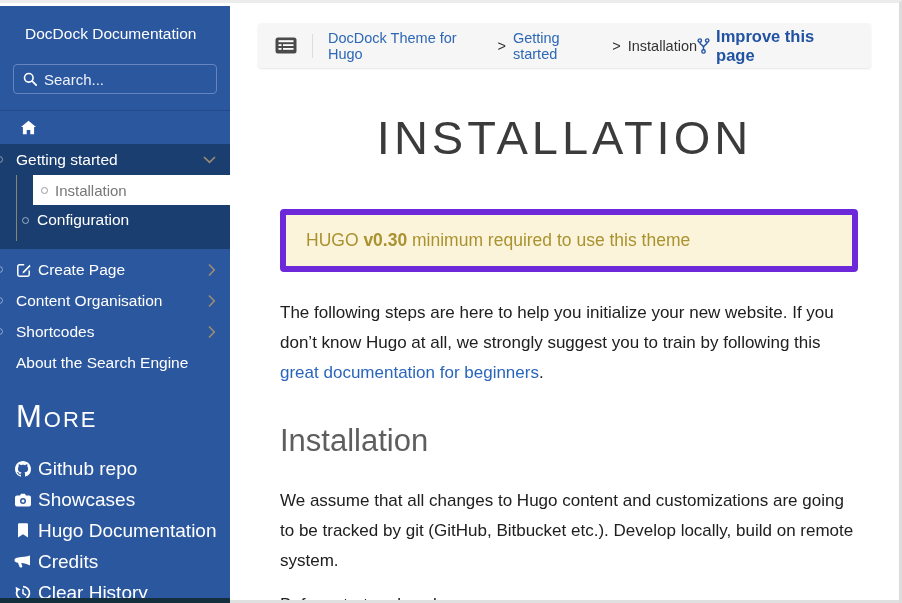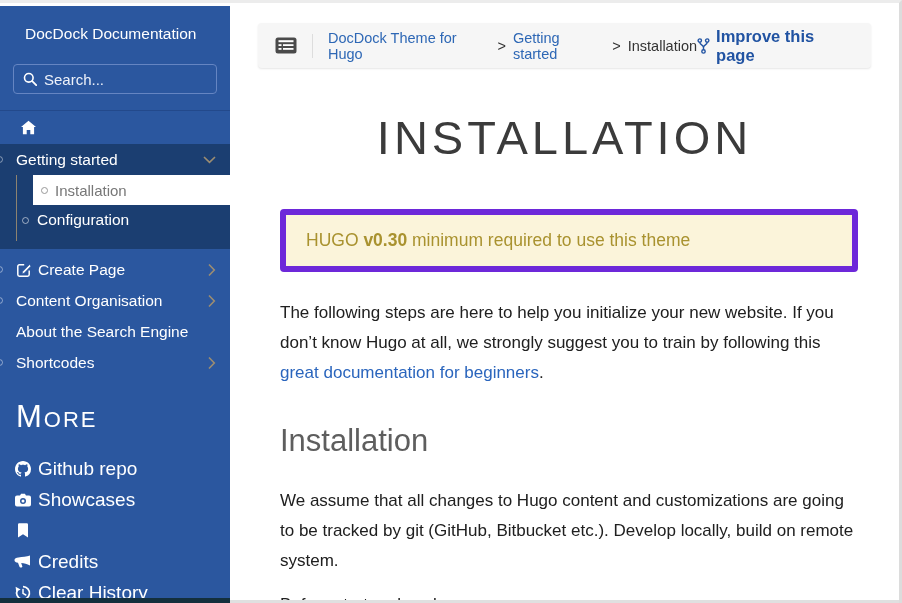--- a/index.html
+++ b/index.html
@@ -123,30 +123,30 @@
       <div class="nav-row">
         <span class="bullet-edge"></span>
         <span>Content Organisation</span>
         <span class="chev">
           <svg width="8" height="13" viewBox="0 0 8 13">
               <path d="M1 1 L6.3 6.5 L1 12" fill="none" stroke="#9c8d72" stroke-width="1.6"></path>
             </svg>
         </span>
       </div>
       <div class="nav-row">
-        <span>About the Search Engine</span>
-      </div>
-      <div class="nav-row">
         <span class="bullet-edge"></span>
         <span>Shortcodes</span>
         <span class="chev">
           <svg width="8" height="13" viewBox="0 0 8 13">
               <path d="M1 1 L6.3 6.5 L1 12" fill="none" stroke="#9c8d72" stroke-width="1.6"></path>
             </svg>
         </span>
+      </div>
+      <div class="nav-row">
+        <span>About the Search Engine</span>
       </div>
     </div>
 
     <div class="more-h">More</div>
 
     <div class="morelist">
       <div class="more-row">
         <span class="mi">
           <svg width="16" height="16" viewBox="0 0 16 16">
               <path fill="#fff" d="M8 0C3.58 0 0 3.58 0 8c0 3.54 2.29 6.53 5.47 7.59.4.07.55-.17.55-.38 0-.19-.01-.82-.01-1.49-2.01.37-2.53-.49-2.69-.94-.09-.23-.48-.94-.82-1.13-.28-.15-.68-.52-.01-.53.63-.01 1.08.58 1.23.82.72 1.21 1.87.87 2.33.66.07-.52.28-.87.51-1.07-1.78-.2-3.64-.89-3.64-3.95 0-.87.31-1.59.82-2.15-.08-.2-.36-1.02.08-2.12 0 0 .67-.21 2.2.82.64-.18 1.32-.27 2-.27s1.36.09 2 .27c1.53-1.04 2.2-.82 2.2-.82.44 1.1.16 1.92.08 2.12.51.56.82 1.27.82 2.15 0 3.07-1.87 3.75-3.65 3.95.29.25.54.73.54 1.48 0 1.07-.01 1.93-.01 2.2 0 .21.15.46.55.38A8.01 8.01 0 0 0 16 8c0-4.42-3.58-8-8-8z"></path>
@@ -163,20 +163,21 @@
             </svg>
         </span>
         <span>Showcases</span>
       </div>
       <div class="more-row">
         <span class="mi">
           <svg width="12" height="15" viewBox="0 0 12 15">
               <path d="M1 1.5 A1.2 1.2 0 0 1 2.2 0.3 H9.8 A1.2 1.2 0 0 1 11 1.5 V14.6 L6 11.2 L1 14.6 Z" fill="#fff"></path>
             </svg>
         </span>
+        <span>Hugo Documentation</span>
       </div>
       <div class="more-row">
         <span class="mi">
           <svg width="17" height="14" viewBox="0 0 17 14">
               <path d="M16 0.5 V10.5 C13 8.9 10.2 8.2 7.2 7.9 L8.3 11.2 C8.5 11.8 8.1 12.4 7.5 12.4 H6.4 C6 12.4 5.7 12.2 5.5 11.8 L4 7.8 C2 7.5 0.5 6.5 0.5 5.2 V5 C0.5 3.5 2.2 2.6 4.4 2.4 C8.4 2 12.5 1.8 16 0.5 Z" fill="#fff"></path>
             </svg>
         </span>
         <span>Credits</span>
       </div>
       <div class="more-row">

